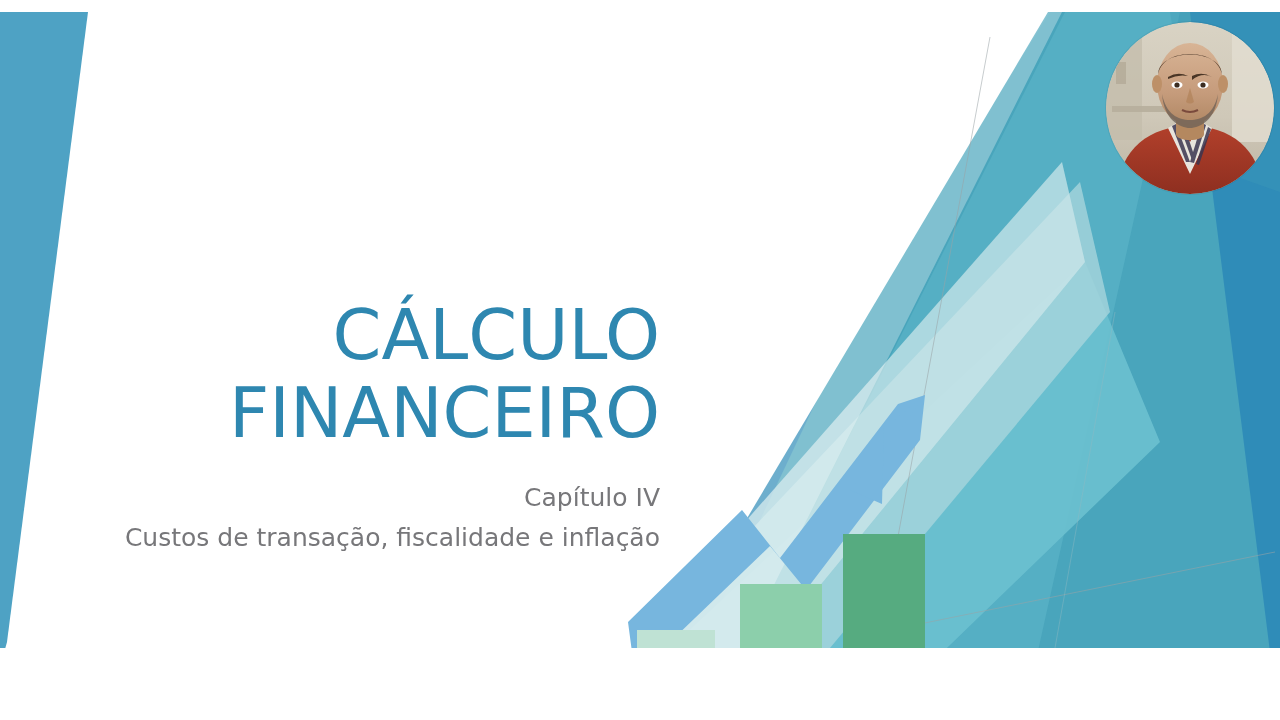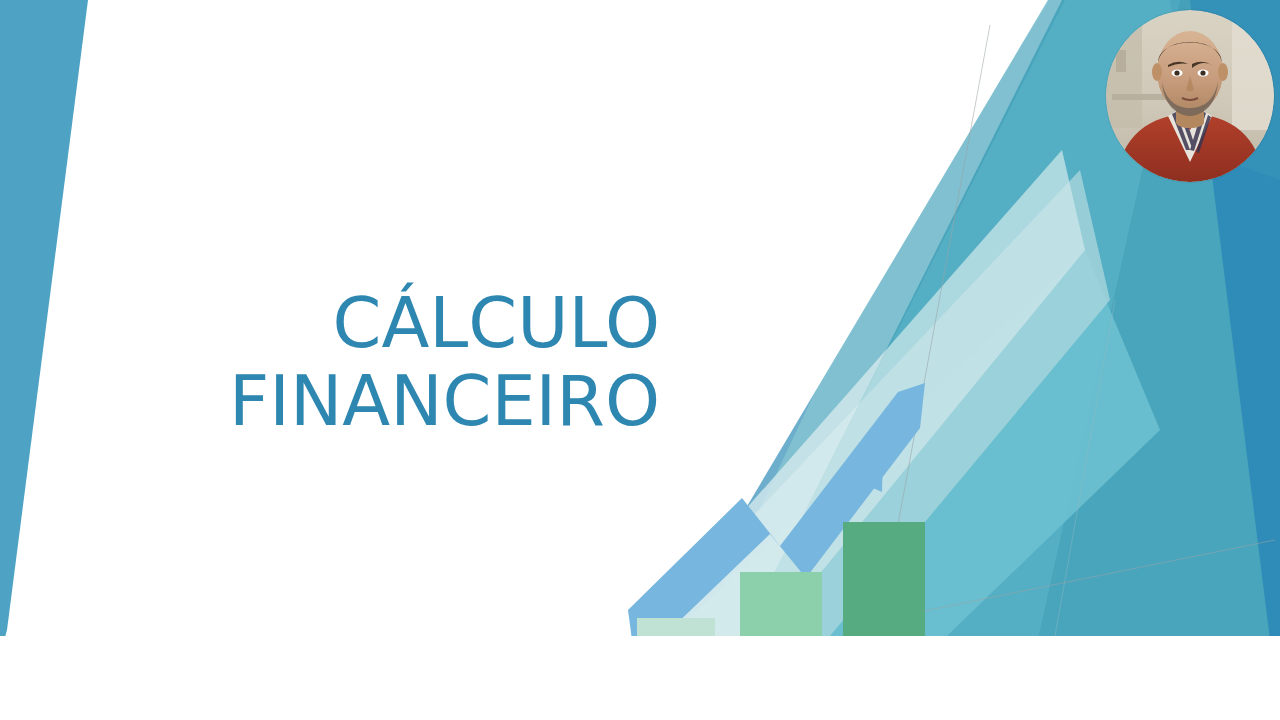--- a/index.html
+++ b/index.html
@@ -10,20 +10,21 @@
   }
   body {
     font-family: "DejaVu Sans", sans-serif;
   }
   #slide {
     position: relative;
     width: 1280px;
     height: 636px;
     overflow: hidden;
     background: #fef9c3;
+    margin-top: 12px;
   }
   
   #bg-decor {
     position: absolute;
     left: 0; top: 0;
     width: 1280px;
     height: 720px;
     display: block;
   }
   
@@ -115,20 +116,24 @@
 
     <line x1="990" y1="25" x2="862" y2="720" stroke="#9aa3a6" stroke-width="1" opacity="0.55"></line>
     <line x1="1275" y1="540" x2="895" y2="617" stroke="#9aa3a6" stroke-width="1" opacity="0.55"></line>
     <line x1="1115" y1="300" x2="1040" y2="720" stroke="#8fb9c2" stroke-width="1" opacity="0.45"></line>
   </svg>
 
   <div id="title-block">
     <h1 id="slide-title">CÁLCULO FINANCEIRO</h1>
   </div>
 
+  <div id="subtitle-block">
+    <p class="subtitle-line">Capítulo IV</p>
+    <p class="subtitle-line">Custos de transação, fiscalidade e inflação</p>
+  </div>
 
   <svg id="chart-illustration" viewBox="0 0 330 340">
 
     <polygon fill="#77b6de" points="16,300 8,240 122,128 160,176 278,22 305,13 300,58 186,208 150,164 50,260 58,308"></polygon>
 
     <polygon fill="#77b6de" points="305,13 264,46 262,122 230,108 280,48"></polygon>
 
     <rect x="17" y="248" width="78" height="72" fill="#bfe2d4"></rect>
     <rect x="120" y="202" width="82" height="118" fill="#8ccfab"></rect>
     <rect x="223" y="152" width="82" height="168" fill="#56ab80"></rect>

